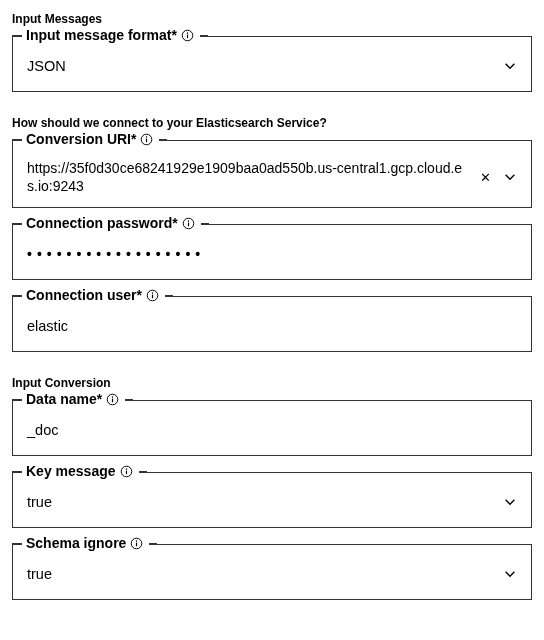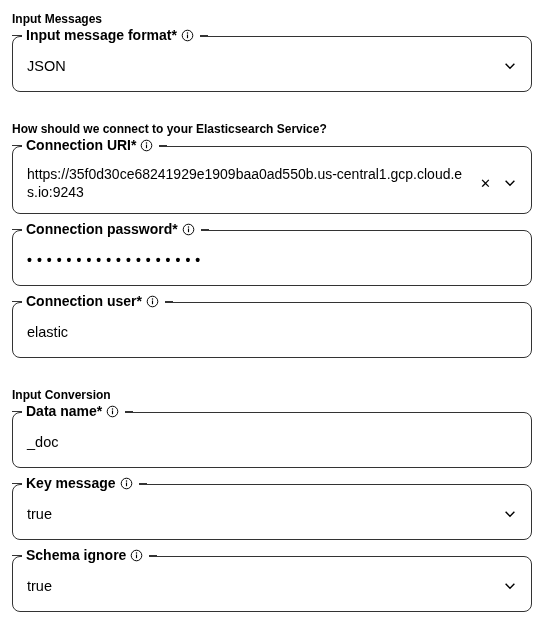--- a/index.html
+++ b/index.html
@@ -9,21 +9,21 @@
     background: #fff;
     color: #000;
     padding: 12px;
     font-size: 14px;
   }
   .section-title {
     font-weight: 700;
     font-size: 12px;
     margin-bottom: 0px;
   }
-  .section + .section { margin-top: 30px; }
+  .section + .section { margin-top: 24px; }
   .field {
     position: relative;
     margin-top: 10px;
   }
   .legend {
     position: absolute;
     top: -9px;
     left: 10px;
     background: #fff;
     padding: 0 6px 0 4px;
@@ -43,21 +43,21 @@
   }
   .legend .after-line {
     position: absolute;
     right: -8px;
     width: 8px;
     top: 50%;
     border-top: 1px solid #333;
   }
   .box {
     border: 1px solid #333;
-    border-radius: 8px;
+    border-radius: 0;
     padding: 18px 14px 14px 14px;
     display: flex;
     align-items: center;
     position: relative;
     min-height: 56px;
   }
   .box-content {
     flex: 1;
     font-size: 14.5px;
     line-height: 1.3;
@@ -133,21 +133,21 @@
     </div>
   </div>
 </div>
 
 <div class="section">
   <div class="section-title">How should we connect to your Elasticsearch Service?</div>
 
   <div class="field">
     <div class="legend">
       <span class="before-line"></span>
-      <span>Connection URI*</span>
+      <span>Conversion URI*</span>
       <span class="info-icon">
         <svg width="13" height="13" viewBox="0 0 16 16">
             <circle cx="8" cy="8" r="6.5" fill="none" stroke="#000" stroke-width="1.2"></circle>
             <circle cx="8" cy="5" r="0.9" fill="#000"></circle>
             <rect x="7.3" y="6.8" width="1.4" height="4.5" fill="#000"></rect>
           </svg>
       </span>
       <span class="after-line"></span>
     </div>
     <div class="box" style="padding-bottom:12px;">

